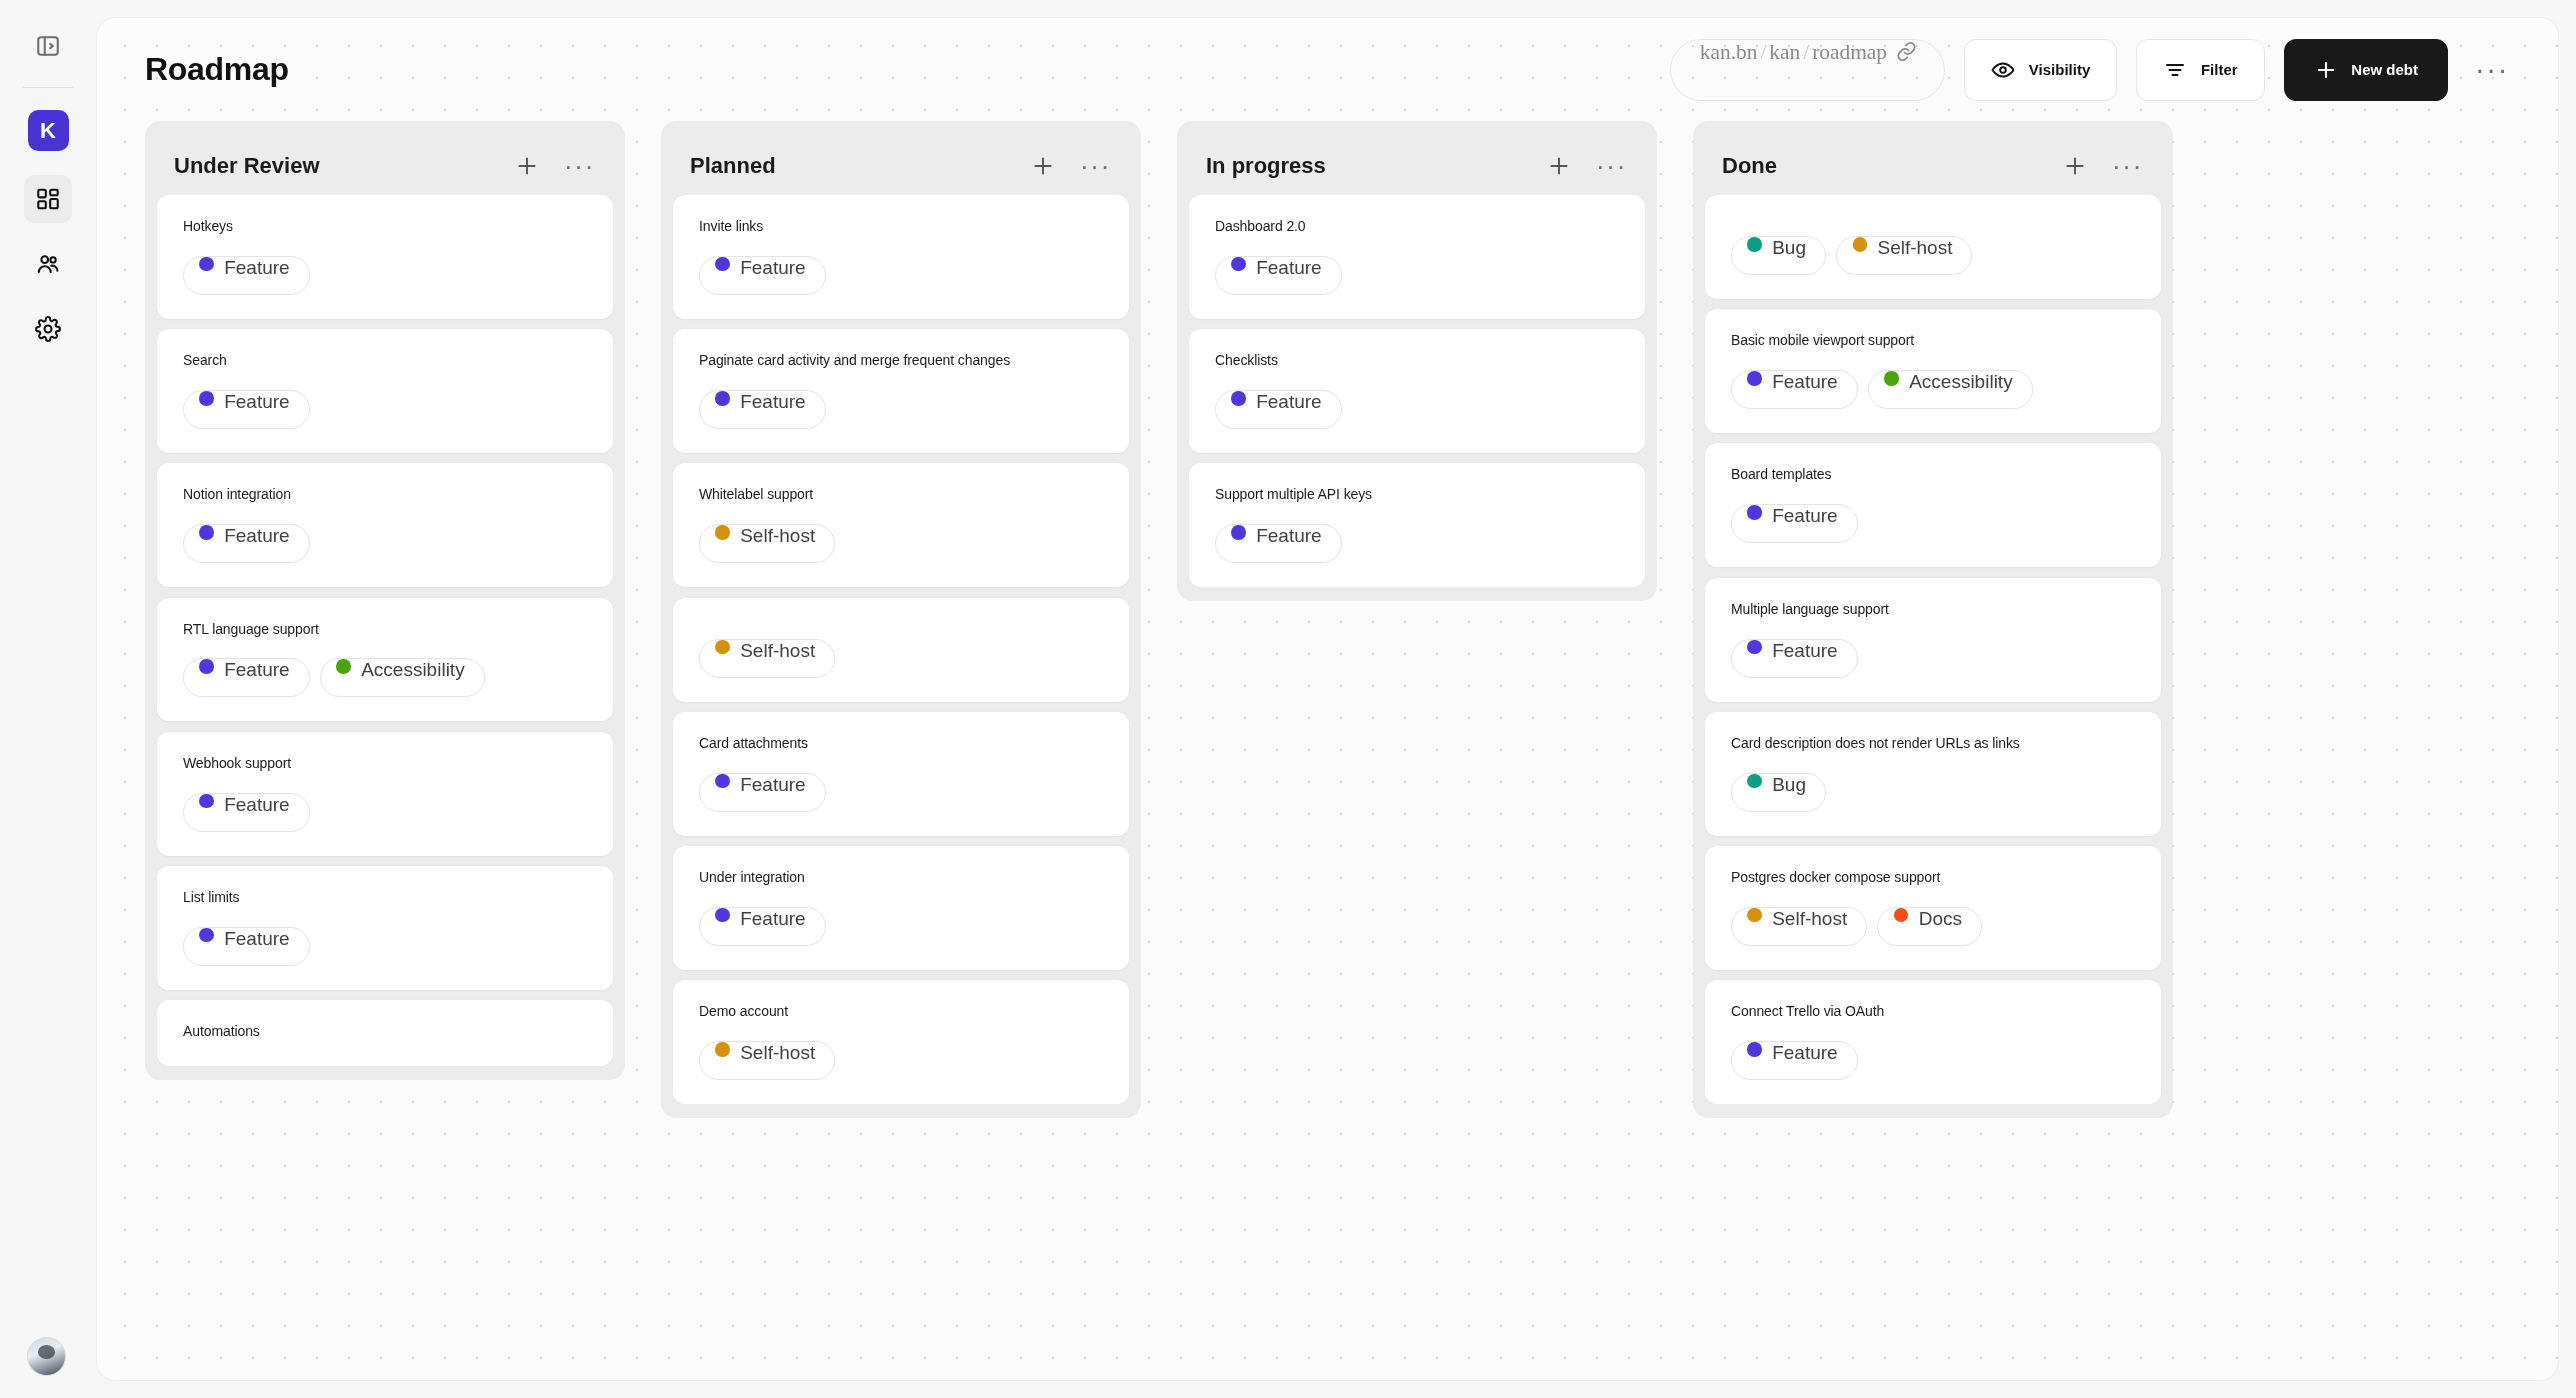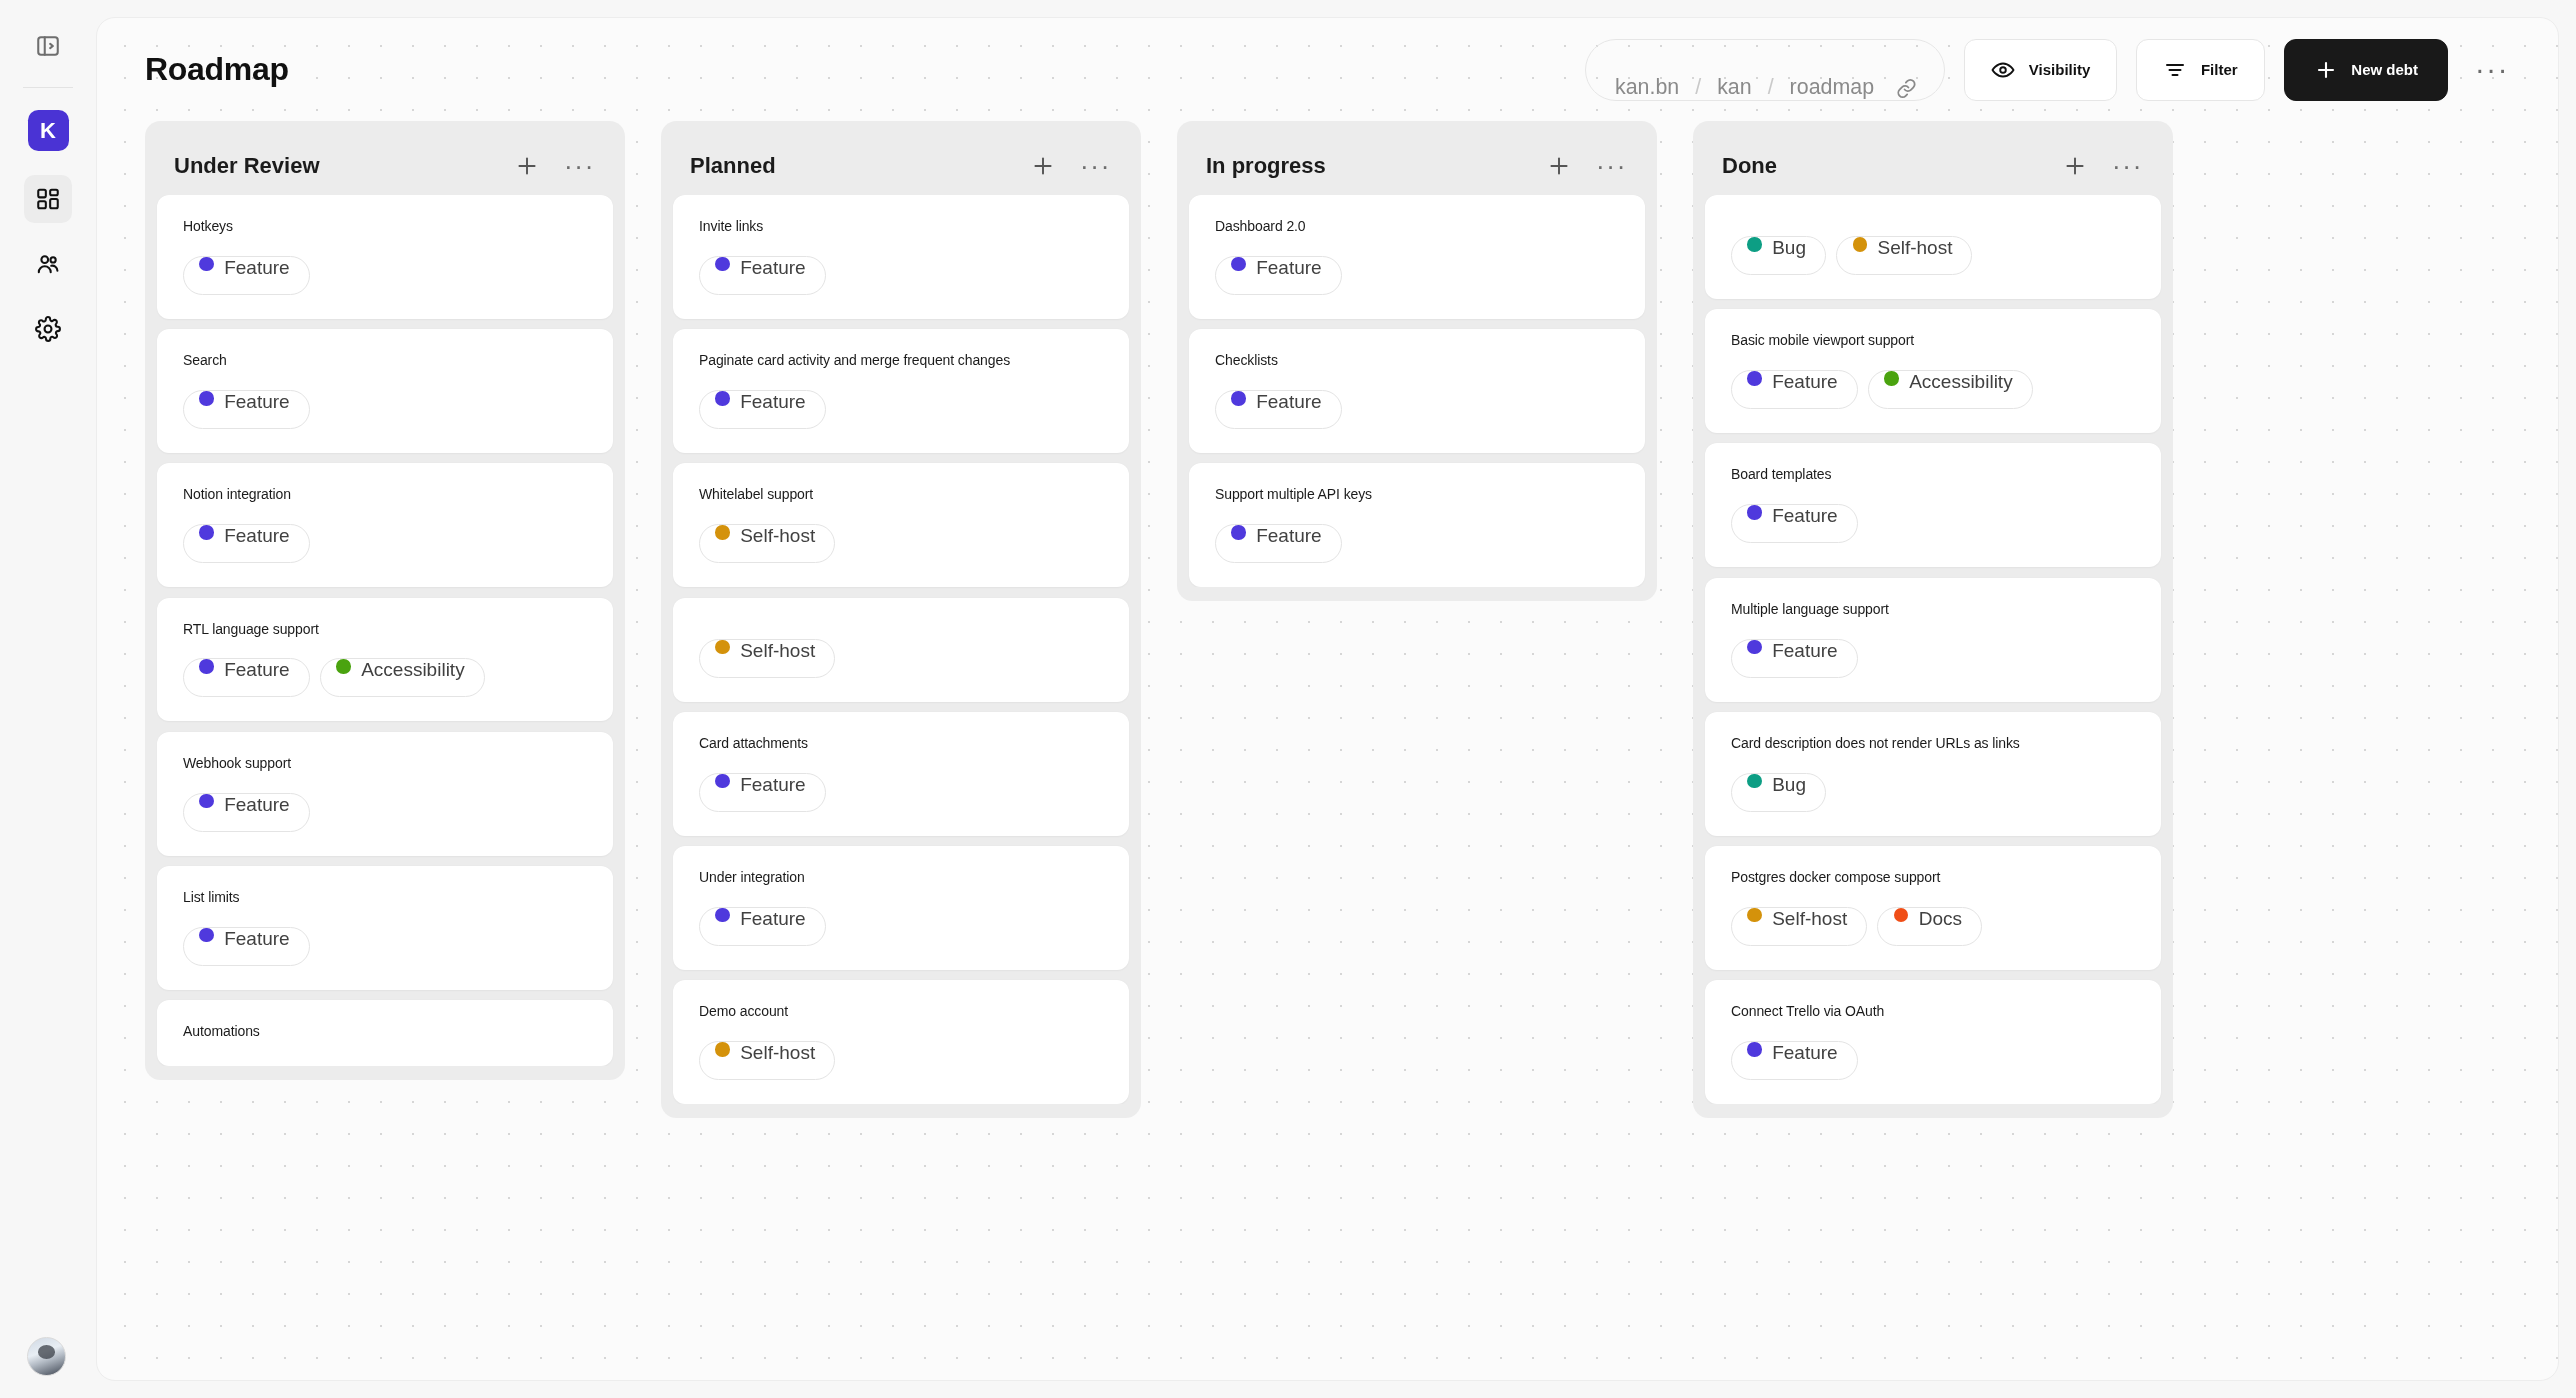--- a/index.html
+++ b/index.html
@@ -58,24 +58,25 @@
 
   
   .board-header {
     height: 103px; display: flex; align-items: center;
     padding: 0 41px 0 48px; justify-content: space-between;
   }
   .page-title { font-size: 32px; font-weight: 700; color: #111; letter-spacing: -0.3px; }
   .header-right { display: flex; align-items: center; gap: 19px; }
 
   .breadcrumb {
-    display: flex; align-items: flex-end; gap: 16px;
+    display: flex; align-items: flex-start; gap: 3px;
     height: 62px; padding: 0 26px 0 29px;
     border: 0.9px solid #e6e6e6; border-radius: 34px; background: transparent;
     cursor: pointer;
+    font-family: Liberation Serif, serif;
   }
   .bc-text { font-size: 21.4px; color: #8a8a8a; }
   .bc-slash { font-size: 21.4px; color: #c9c9c9; }
   .btn {
     height: 62px; display: flex; align-items: center; gap: 13.7px;
     padding: 0 26px; border: 0.9px solid #e6e6e6; border-radius: 12px;
     background: #fff; cursor: pointer; font-size: 15px; font-weight: 700; color: #111;
   }
   .btn.dark { background: #191919; color: #fff; border-color: #191919; padding: 0 29px; }
   .dots-btn {

